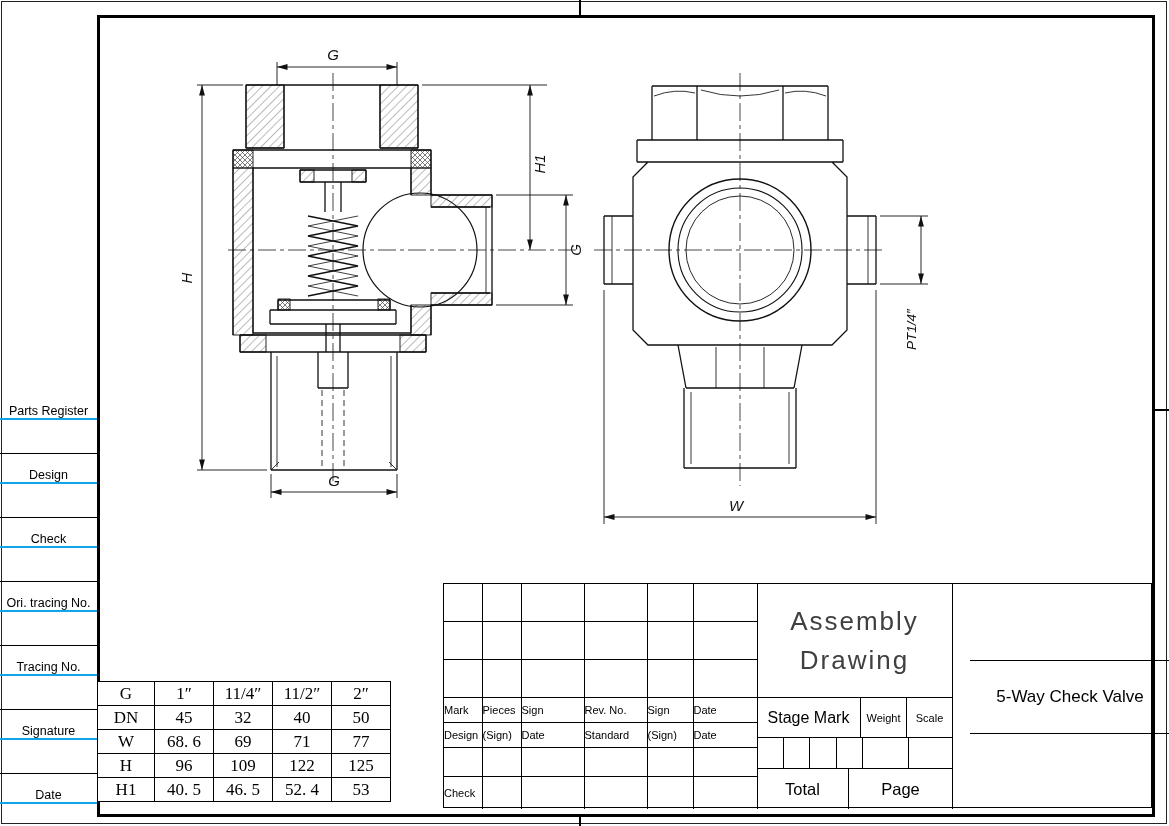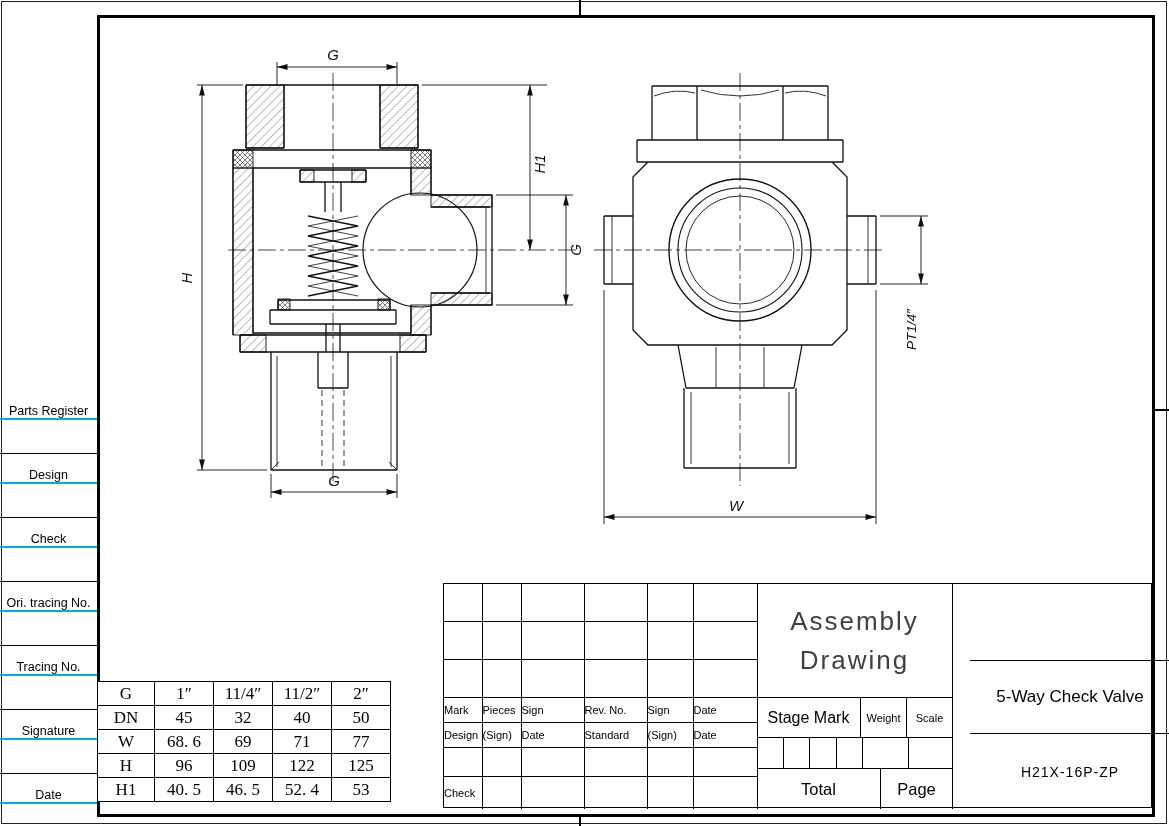--- a/index.html
+++ b/index.html
@@ -24,21 +24,21 @@
 .stage-row{display:flex;height:40px;border-bottom:1px solid #000}
 .stage-row>div{display:flex;align-items:center;justify-content:center}
 .sr1{width:104px;border-right:1px solid #000;font-size:16px}
 .sr2{width:46px;border-right:1px solid #000;font-size:11px}
 .sr3{flex:1;font-size:11px}
 .boxes-row{display:flex;height:31px;border-bottom:1px solid #000}
 .bx{width:26.5px;border-right:1px solid #000}
 .bw{width:46px;border-right:1px solid #000}
 .bs{flex:1}
 .total-row{display:flex;height:40px}
-.tr1{width:124px;border-right:1px solid #000;display:flex;align-items:center;justify-content:center;font-size:16.5px}
+.tr1{width:92px;border-right:1px solid #000;display:flex;align-items:center;justify-content:center;font-size:16.5px}
 .tr2{flex:1;display:flex;align-items:center;justify-content:center;font-size:16.5px}
 .tb-right{position:absolute;left:526px;top:0;width:200px;height:225px}
 .rb1{height:77px;border-bottom:1px solid #000}
 .rb2{height:73px;border-bottom:1px solid #000;display:flex;align-items:center;justify-content:center;font-size:17px}
 .rb3{height:75px;display:flex;align-items:center;justify-content:center;font-size:14px;letter-spacing:1px}
 .dimtext{font-family:"Liberation Sans",sans-serif;font-style:italic;fill:#111;stroke:none}
 </style>
 </head>
 <body>
 
@@ -307,15 +307,14 @@
     </div>
     <div class="total-row">
       <div class="tr1">Total</div>
       <div class="tr2">Page</div>
     </div>
   </div>
 
   <div class="tb-right">
     <div class="rb1"></div>
     <div class="rb2">5-Way Check Valve</div>
-    <div class="rb3">H21X-16P-ZP</div>
   </div>
 </div>
 
 </body></html>

